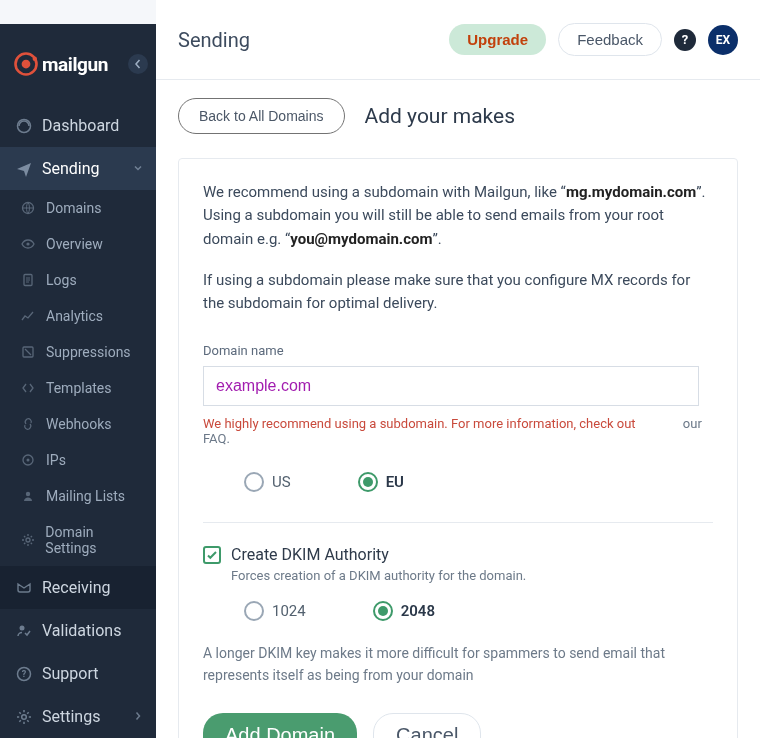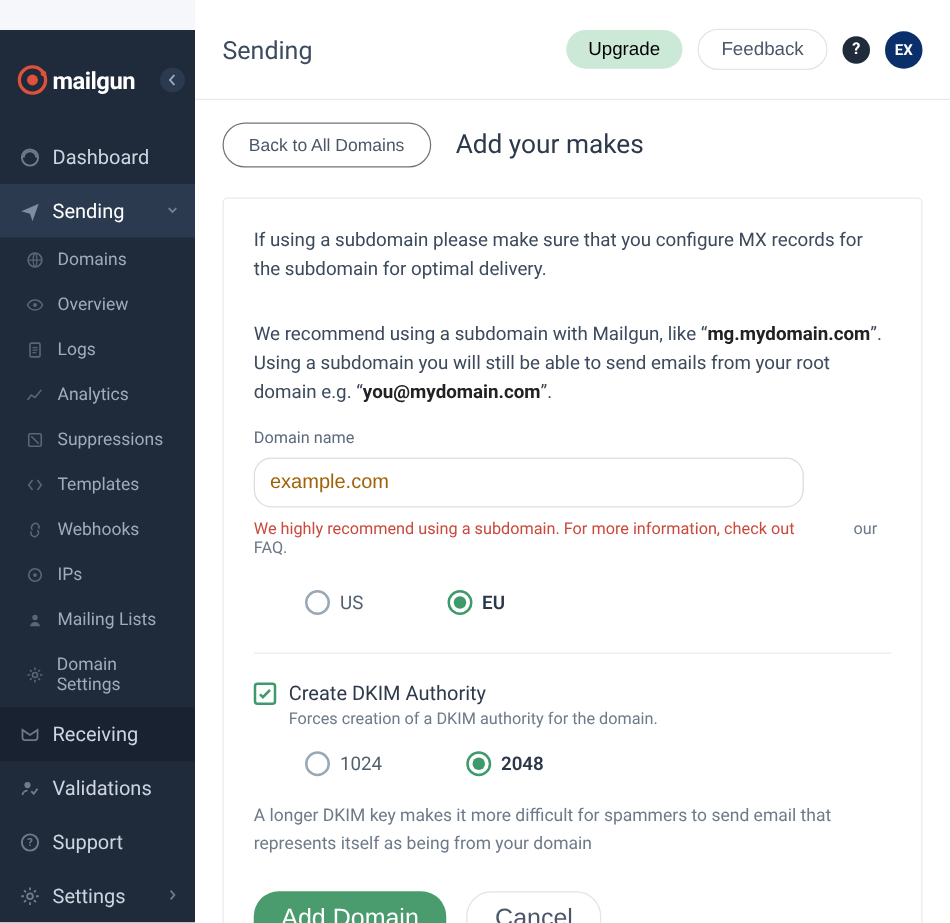--- a/index.html
+++ b/index.html
@@ -99,21 +99,21 @@
     font-weight: 400;
   }
   .header-spacer { flex: 1; }
   .pill {
     border-radius: 18px;
     padding: 7px 18px;
     font-size: 15px;
     cursor: pointer;
     border: none;
   }
-  .pill.upgrade { background: #cce9d8; color: #000000; font-weight:400;}
+  .pill.upgrade { background: #cce9d8; color: #c2410c; font-weight:700;}
   .pill.feedback { background: #fff; border: 1px solid #dfe5ec; color: #4a5768; }
   .help-icon {
     width: 22px; height: 22px; border-radius: 50%;
     background: #1f2a3a; color:#fff;
     display:inline-flex;align-items:center;justify-content:center;
     font-weight:700; font-size:13px; cursor:pointer;
   }
   .avatar {
     width: 30px; height: 30px; border-radius: 50%;
     background: #0b2f6a; color: #fff;
@@ -135,26 +135,26 @@
   .card {
     border: 1px solid #e6eaef;
     border-radius: 4px;
     padding: 22px 24px 26px;
   }
   .intro { font-size:15px; line-height:1.55; color:#3c4a5c; margin-bottom: 18px;}
   .intro.last { margin-bottom: 28px;}
   .intro b { color:#222;}
   .field-label { font-size:13px; color:#5c6a7c; margin-bottom:8px; display:block;}
   .text-input {
-    width: 440px;
+    width: 496px;
     border:1px solid #d7dde5;
-    border-radius:14px;
+    border-radius:0;
     padding: 10px 12px;
     font-size:16px;
-    color:#a16207;
+    color:#a21caf;
   }
   .warning-line {
     font-size:13px;
     color:#c94a3c;
     margin-top:10px;
   }
   .warning-line .faq { color:#6b7888;margin-left:44px;}
   .radio-row { display:flex; gap:26px; margin-top:26px; align-items:center;}
   .radio {
     display:flex; align-items:center; gap:8px; cursor:pointer;
@@ -372,24 +372,24 @@
       <div class="avatar">EX</div>
     </div>
 
     <div class="content">
       <div class="title-row">
         <button class="back-btn">Back to All Domains</button>
         <h1 class="page-title">Add your makes</h1>
       </div>
 
       <div class="card">
-        <p class="intro last">If using a subdomain please make sure that you configure MX records for the subdomain for optimal delivery.</p>
         <p class="intro">
           <span>We recommend using a subdomain with Mailgun, like “</span><b>mg.mydomain.com</b><span>”. Using a subdomain you will still be able to send emails from your root domain e.g. “</span><b>you@mydomain.com</b><span>”.</span>
         </p>
+        <p class="intro last">If using a subdomain please make sure that you configure MX records for the subdomain for optimal delivery.</p>
 
         <label class="field-label">Domain name</label>
         <input class="text-input" type="text" value="example.com" style="">
         <div class="warning-line">
           <span>We highly recommend using a subdomain. For more information, check out</span><span class="faq"> our FAQ.</span>
         </div>
 
         <div class="radio-row">
           <label class="radio">
             <span class="radio-circle"></span>

